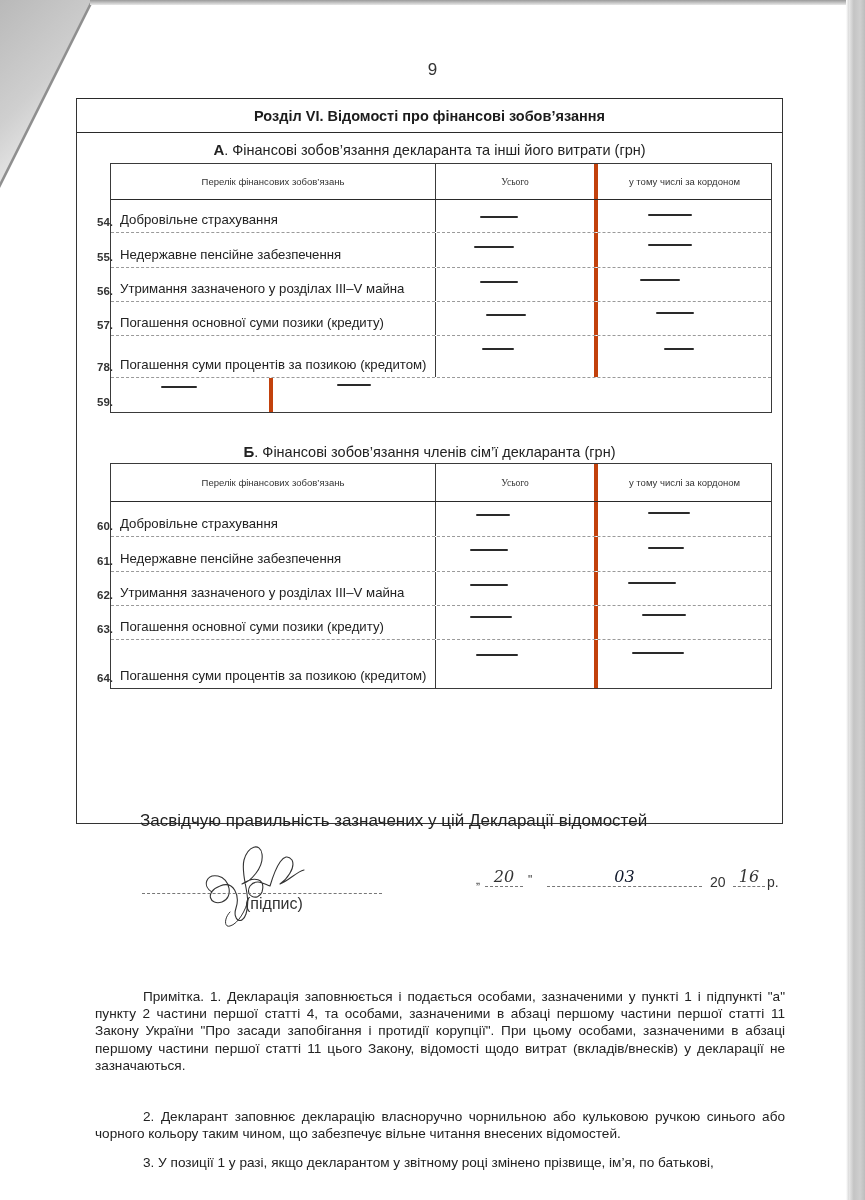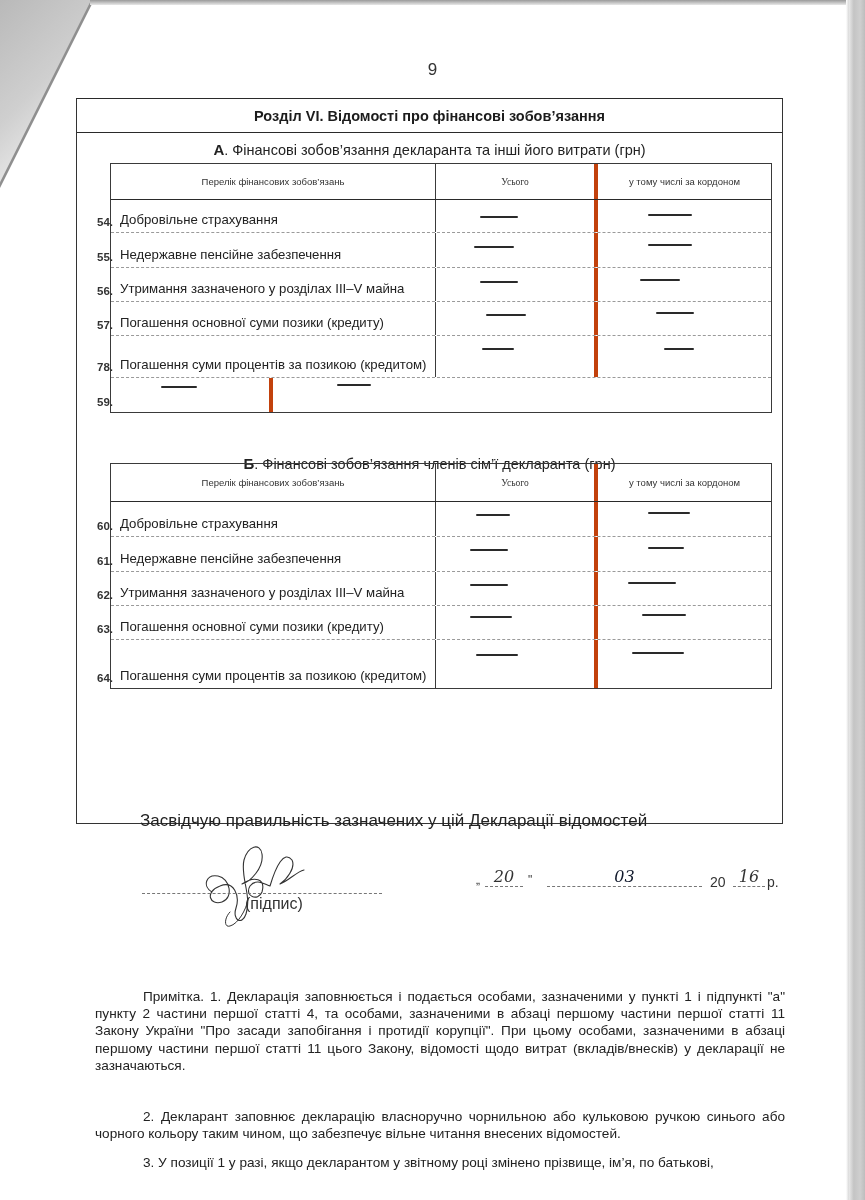--- a/index.html
+++ b/index.html
@@ -145,21 +145,21 @@
       <span class="row-num">59.</span>
       <div class="c2">
           <span class="dash" style="left:50px;top:8px;width:36px;"></span>
         </div>
       <div class="c3">
           <span class="dash" style="left:64px;top:6px;width:34px;"></span>
         </div>
     </div>
   </div>
 
-  <div class="subsection-title" style="top:356px;">
+  <div class="subsection-title" style="top:344px;">
     <span class="letter">Б</span><span>. Фінансові зобов’язання членів сім’ї декларанта (грн)</span>
   </div>
 
   <div class="tbl" style="top:364px;">
     <div class="hdr" style="height:38px;">
       <div class="c1">Перелік фінансових зобов’язань</div>
       <div class="c2">Усього</div>
       <div class="c3">у тому числі за кордоном</div>
     </div>
 

